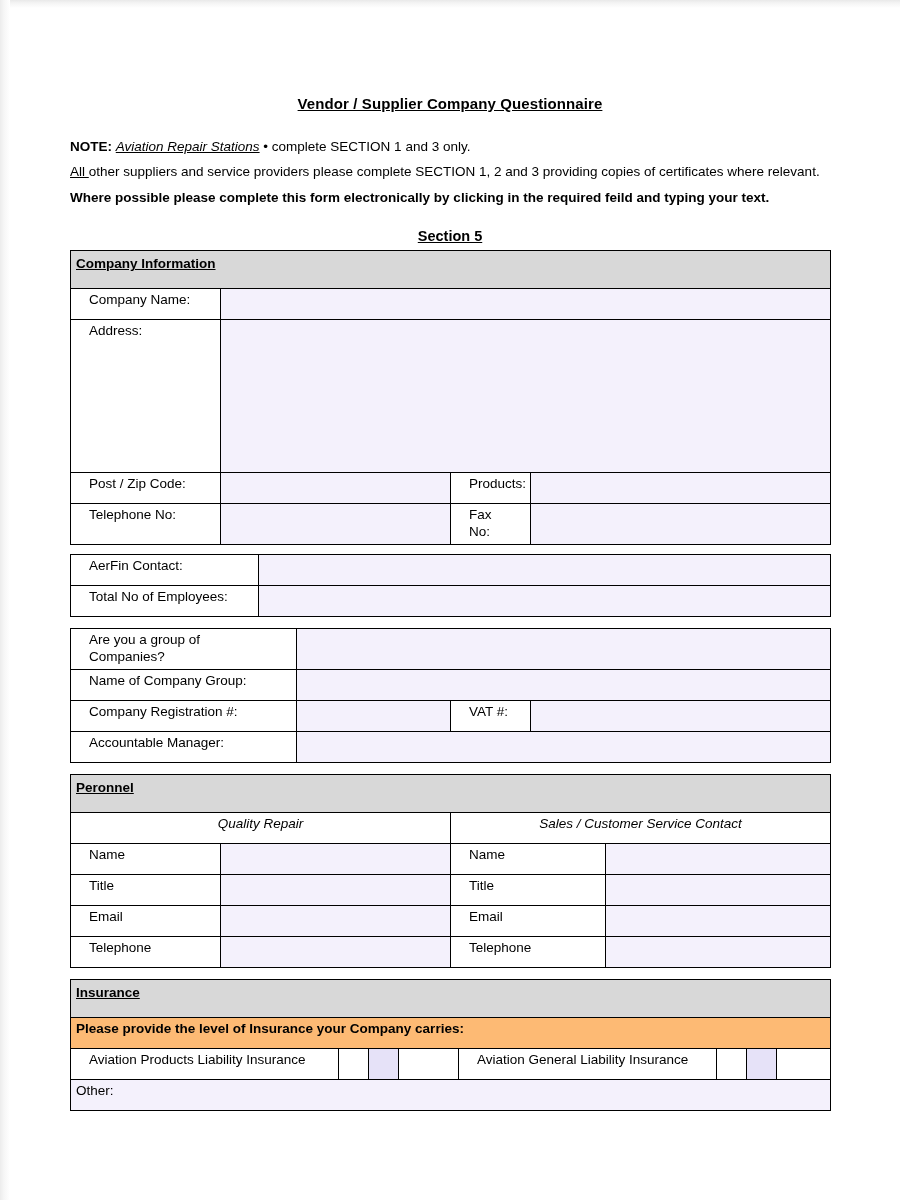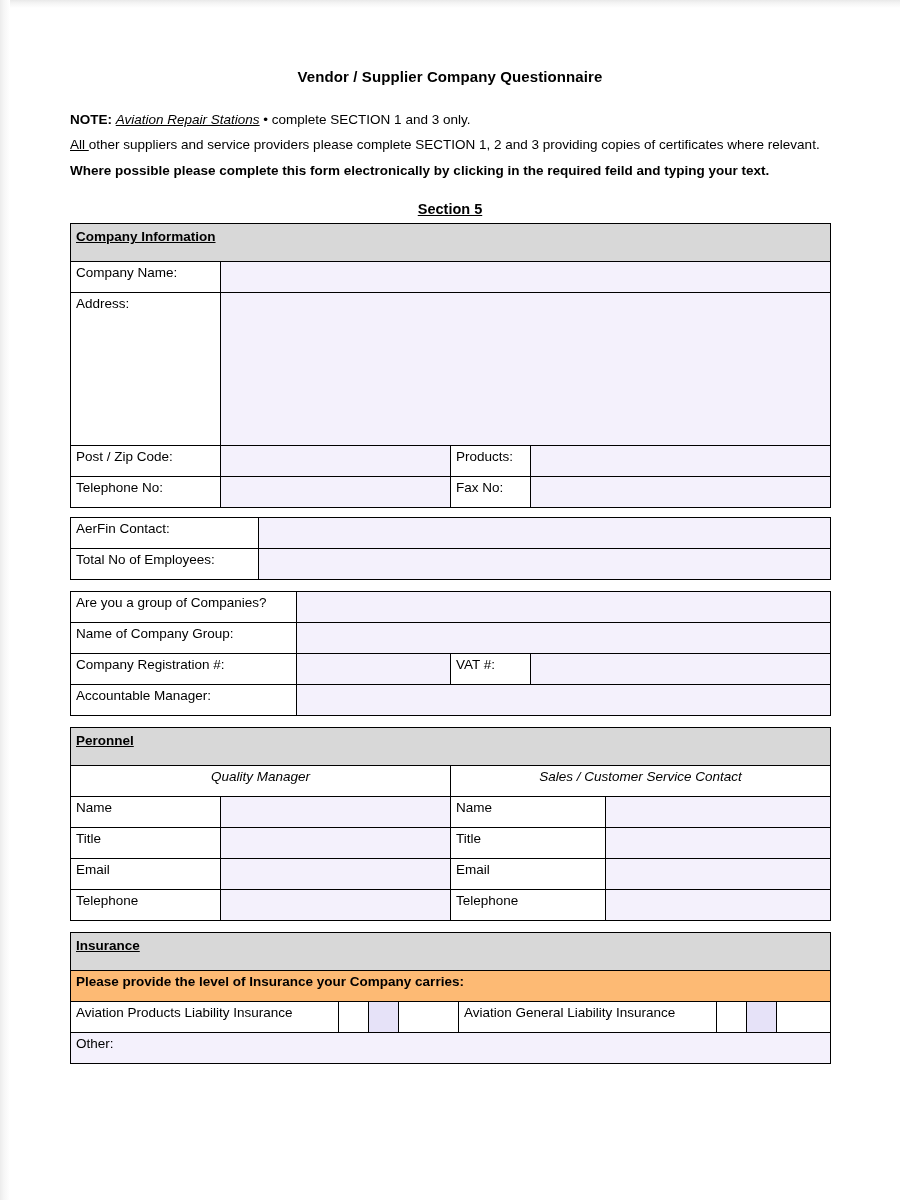--- a/index.html
+++ b/index.html
@@ -34,22 +34,23 @@
   .page {
     position: relative;
     padding: 0;
   }
 
   
   .doc-title {
     text-align: center;
     font-size: 15px;
     font-weight: bold;
+    text-decoration: underline;
     margin: 0;
-    padding-top: 68px;
+    padding-top: 95px;
     letter-spacing: .1px;
   }
 
   .note-block {
     margin: 22px 70px 0 70px;
     font-size: 13.5px;
     line-height: 1.88;
   }
   .note-block .b { font-weight: bold; }
   .note-block .i-u { font-style: italic; text-decoration: underline; }
@@ -66,21 +67,21 @@
   
   .ftable {
     border-collapse: collapse;
     table-layout: fixed;
     width: 760px;
     margin-left: 70px;
     font-size: 13.5px;
   }
   .ftable td {
     border: 1.4px solid #000000;
-    padding: 3px 5px;
+    padding: 3px 18px;
     vertical-align: top;
     height: 24px;
     background: #ffffff;
     line-height: 1.25;
   }
   .ftable td.hdr {
     background: #d8d8d8;
     font-weight: bold;
     text-decoration: underline;
     padding: 5px 5px 10px 5px;
@@ -223,21 +224,21 @@
       <col style="width:150px">
         <col style="width:230px">
         <col style="width:155px">
         <col style="width:225px">
     </colgroup>
     <tbody>
       <tr>
         <td class="hdr" colspan="4">Peronnel</td>
       </tr>
       <tr>
-        <td class="center-i" colspan="2">Quality Manager</td>
+        <td class="center-i" colspan="2">Quality Repair</td>
         <td class="center-i" colspan="2">Sales / Customer Service Contact</td>
       </tr>
       <tr>
         <td>Name</td>
         <td class="fill"></td>
         <td>Name</td>
         <td class="fill"></td>
       </tr>
       <tr>
         <td>Title</td>

